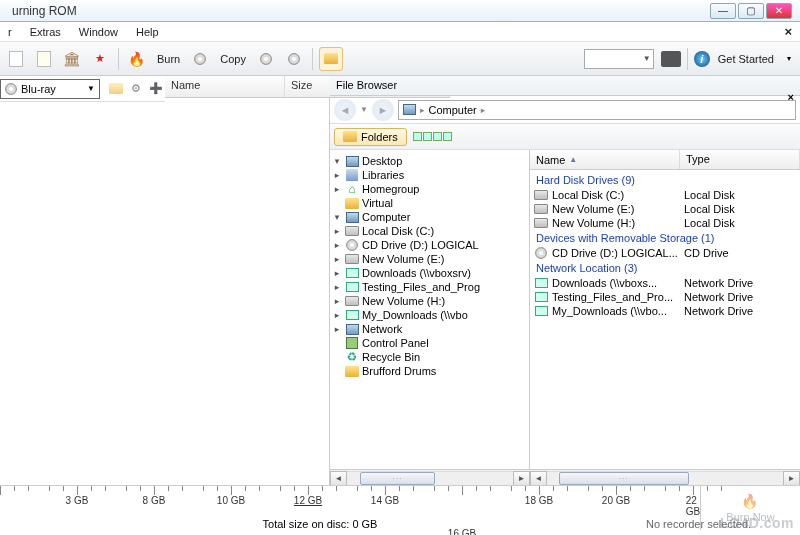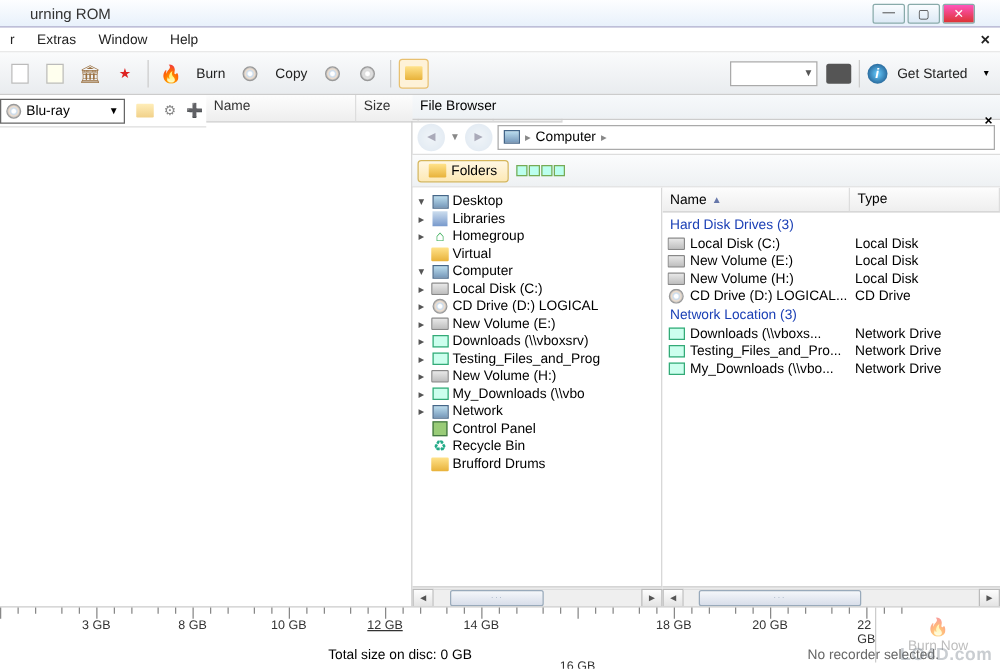--- a/index.html
+++ b/index.html
@@ -1,19 +1,19 @@
 <!DOCTYPE html>
 <html><head>
 <meta charset="utf-8">
 <style>
 * { box-sizing: border-box; margin: 0; padding: 0; font-family: "Segoe UI", Tahoma, sans-serif; font-size: 11px; }
 body { background: #fff; width: 800px; height: 535px; overflow: hidden; position: relative; }
 
 
-.titlebar { background: linear-gradient(#fdfeff, #e8f1fb); height: 22px; display: flex; align-items: center; padding: 0 20px; border-bottom: 1px solid #aac; }
+.titlebar { background: linear-gradient(#fdfeff, #e8f1fb); height: 22px; display: flex; align-items: center; padding: 0 8px; border-bottom: 1px solid #aac; }
 .titlebar .title { flex: 1; color: #333; padding-left: 4px; font-size: 12px; }
 .winbtns { display: flex; gap: 2px; }
 .winbtn { width: 26px; height: 16px; border: 1px solid #8aa; border-radius: 2px; background: linear-gradient(#f9fcff,#dce9f5); display: flex; align-items: center; justify-content: center; font-size: 10px; color: #333; }
 .winbtn.close { background: linear-gradient(#f5b,#d33); color: #fff; }
 
 
 .menubar { height: 20px; display: flex; align-items: center; padding: 0 4px; gap: 10px; color: #222; border-bottom: 1px solid #e2e2e2; }
 .menubar span { padding: 2px 4px; }
 .menubar .close-x { margin-left: auto; font-weight: bold; font-size: 13px; }
 
@@ -365,21 +365,21 @@
 
       <div class="detail">
         <div class="dethdr">
           <div class="dc-name">
               <span>Name</span>
               <span class="sortarr">▲</span>
             </div>
           <div class="dc-type">Type</div>
         </div>
         <div class="detrows" id="detrows">
-            <div class="group">Hard Disk Drives (3)</div>
+            <div class="group">Hard Disk Drives (9)</div>
             <div class="drow">
               <div class="dn">
                 <span class="ic-s">
                   <span class="ico-drive"></span>
                 </span>
                 <span>Local Disk (C:)</span>
               </div>
               <div class="dt">Local Disk</div>
             </div>
             <div class="drow">
@@ -393,20 +393,21 @@
             </div>
             <div class="drow">
               <div class="dn">
                 <span class="ic-s">
                   <span class="ico-drive"></span>
                 </span>
                 <span>New Volume (H:)</span>
               </div>
               <div class="dt">Local Disk</div>
             </div>
+            <div class="group">Devices with Removable Storage (1)</div>
             <div class="drow">
               <div class="dn">
                 <span class="ic-s">
                   <span class="ico-cd"></span>
                 </span>
                 <span>CD Drive (D:) LOGICAL...</span>
               </div>
               <div class="dt">CD Drive</div>
             </div>
             <div class="group">Network Location (3)</div>

